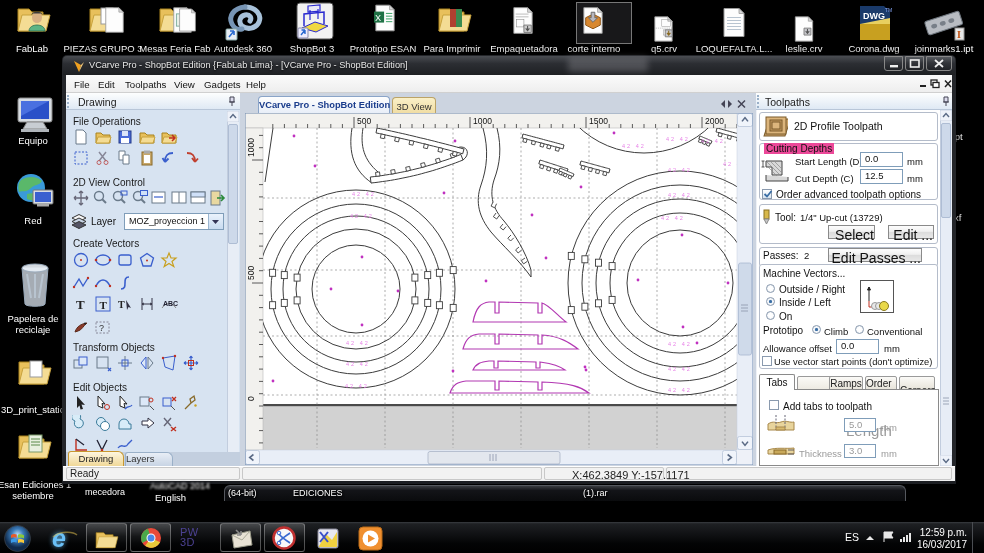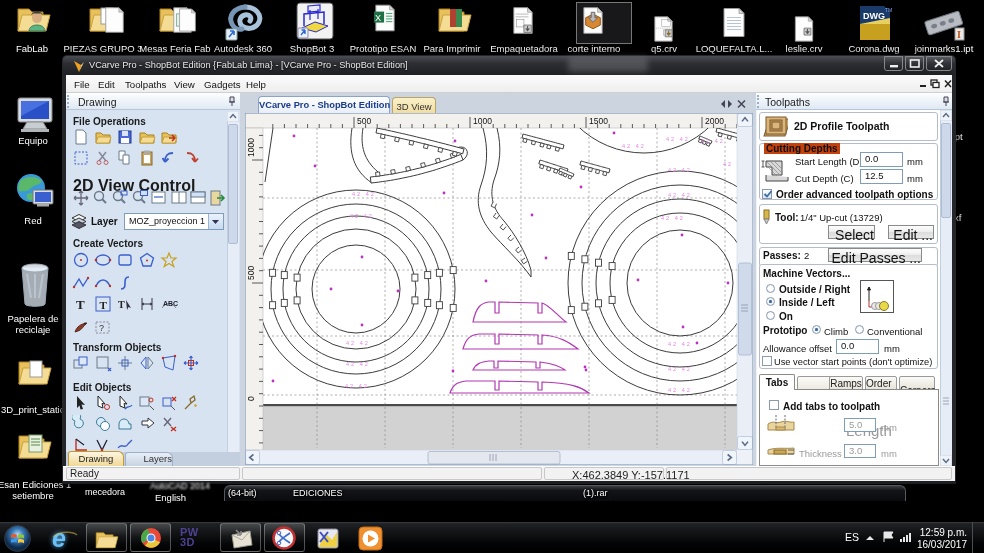--- a/index.html
+++ b/index.html
@@ -1,18 +1,18 @@
 <!DOCTYPE html>
 <html><head><meta charset="utf-8">
 <style>
 *{margin:0;padding:0;box-sizing:border-box}
 body{width:984px;height:553px;overflow:hidden;background:#000;font-family:"Liberation Sans",sans-serif;position:relative}
 .ab{position:absolute}
 .dlab{position:absolute;color:#fff;font-size:9.5px;text-align:center;text-shadow:1px 1px 2px #000,0 0 3px #000;white-space:nowrap}
-.b{font-weight:bold}
+.b{font-weight:normal}
 .btn7{position:absolute;border:1px solid #8a8a8a;border-radius:0;background:linear-gradient(#fdfdfd,#f0f0f0 45%,#dcdcdc 50%,#e8e8e8);font-size:14px;text-align:right;color:#111}
 .inp{position:absolute;border:1px solid #7f9db9;background:#fff;font-size:9.5px;padding-left:4px;color:#111}
 .rad{position:absolute;width:9px;height:9px;border-radius:50%;border:1px solid #8a9aae;background:radial-gradient(#fff 40%,#dfe6ee)}
 .rad.on:after{content:"";position:absolute;left:2px;top:2px;width:3px;height:3px;border-radius:50%;background:#3a6ea5;box-shadow:0 0 1px #3a6ea5}
 .chk{position:absolute;width:10px;height:10px;border:1px solid #8a9aae;background:#fff}
 .t9{font-size:9.5px;color:#111}
 .gray{color:#9a9a9a}
 </style></head><body>
 <div class="dlab" style="left:-13px;top:43px;width:90px">FabLab</div>
 <div class="dlab" style="left:58px;top:43px;width:90px">PIEZAS GRUPO 3</div>
@@ -239,21 +239,21 @@
 <svg class="ab" style="left:227px;top:111px" width="12" height="11" viewBox="0 0 12 11">
     <rect width="12" height="11" fill="#eef2f9" stroke="#bcc8da" stroke-width="0.7"></rect>
     <path d="M3 7 L6 3.5 L9 7" fill="none" stroke="#5a6a85" stroke-width="1.4"></path>
   </svg>
 <svg class="ab" style="left:227px;top:454px" width="12" height="11" viewBox="0 0 12 11">
     <rect width="12" height="11" fill="#eef2f9" stroke="#bcc8da" stroke-width="0.7"></rect>
     <path d="M3 4 L6 7.5 L9 4" fill="none" stroke="#5a6a85" stroke-width="1.4"></path>
   </svg>
 <div class="ab" style="left:228px;top:124px;width:10px;height:120px;background:#cdd9ea;border:1px solid #aebdd4;border-radius:2px"></div>
 <div class="ab b" style="left:73px;top:116px;font-size:10px;color:#1a1a1a">File Operations</div>
-<div class="ab b" style="left:73px;top:177px;font-size:16px;color:#1a1a1a">2D View Control</div>
+<div class="ab b" style="left:73px;top:177px;font-size:10px;color:#1a1a1a">2D View Control</div>
 <div class="ab b" style="left:73px;top:238px;font-size:10px;color:#1a1a1a">Create Vectors</div>
 <div class="ab b" style="left:73px;top:342px;font-size:10px;color:#1a1a1a">Transform Objects</div>
 <div class="ab b" style="left:73px;top:382px;font-size:10px;color:#1a1a1a">Edit Objects</div>
 <svg class="ab" style="left:72px;top:128px" width="18" height="18" viewBox="0 0 18 18">
     <path d="M4 2 L11 2 L14 5 L14 16 L4 16 Z" fill="#fff" stroke="#6a7a8a"></path>
   </svg>
 <svg class="ab" style="left:94px;top:128px" width="18" height="18" viewBox="0 0 18 18">
     <path d="M2 5 L7 5 L9 7 L16 7 L16 15 L2 15 Z" fill="#e8c05c" stroke="#a8821c"></path>
     <path d="M2 15 L4 9 L17 9 L15 15 Z" fill="#f4dc94" stroke="#c8a23c"></path>
   </svg>
@@ -469,21 +469,21 @@
   </svg>
 <svg class="ab" style="left:94px;top:436px" width="18" height="18" viewBox="0 0 18 18">
     <path d="M3 4 L8 14 L13 4" fill="none" stroke="#223" stroke-width="1.3"></path>
     <circle cx="8" cy="14" r="1.3" fill="#c03020"></circle>
   </svg>
 <svg class="ab" style="left:116px;top:436px" width="18" height="18" viewBox="0 0 18 18">
     <path d="M2 12 C6 6 9 14 12 8 L16 4" fill="none" stroke="#3a5fcd" stroke-width="1.3"></path>
   </svg>
 <div class="ab" style="left:66px;top:452px;width:174px;height:14px;background:#c3cfdf"></div>
 <div class="ab" style="left:68px;top:451px;width:56px;height:15px;background:linear-gradient(#fdf6e0,#f0d898);border:1px solid #c89830;border-bottom:none;border-radius:3px 6px 0 0;font-size:9.5px;color:#222;text-align:center;padding-top:1px">Drawing</div>
-<div class="ab" style="left:125px;top:452px;width:48px;height:14px;background:linear-gradient(#e8eef6,#c8d4e4);border:1px solid #9ab0c8;border-bottom:none;border-radius:3px 6px 0 0;font-size:9.5px;color:#333;text-align:right">Layers</div>
+<div class="ab" style="left:125px;top:452px;width:48px;height:14px;background:linear-gradient(#e8eef6,#c8d4e4);border:1px solid #9ab0c8;border-bottom:none;border-radius:3px 6px 0 0;font-size:9.5px;color:#333;text-align:left">Layers</div>
 <div class="ab" style="left:240px;top:93px;width:516px;height:20px;background:#ccd4e0"></div>
 <div class="ab" style="left:258px;top:96px;width:132px;height:17px;background:linear-gradient(#fefefe,#e8eef8);border:1px solid #8aa4c8;border-bottom:none;border-radius:4px 4px 0 0;font-size:9.3px;font-weight:bold;color:#1a3c8c;text-align:center;padding-top:3px;white-space:nowrap">VCarve Pro - ShopBot Edition</div>
 <div class="ab" style="left:392px;top:97px;width:44px;height:16px;background:linear-gradient(#faf0c8,#f0dda4);border:1px solid #bba368;border-bottom:none;border-radius:4px 4px 0 0;font-size:9.5px;color:#333;text-align:center;padding-top:3px">3D View</div>
 <svg class="ab" style="left:720px;top:99px" width="32" height="10" viewBox="0 0 32 10">
     <path d="M5 1 L1 5 L5 9 Z" fill="#445"></path>
     <path d="M8 1 L12 5 L8 9 Z" fill="#445"></path>
     <path d="M18 1.5 L25 8.5 M25 1.5 L18 8.5" stroke="#445" stroke-width="1.5"></path>
   </svg>
 <svg width="508" height="352" viewBox="0 0 508 352" style="position:absolute;left:245px;top:113px">
 <defs>
@@ -778,21 +778,21 @@
   </svg>
 <div class="ab" style="left:759px;top:112px;width:179px;height:29px;border:1px solid #b4bcca;border-radius:3px;background:#fff"></div>
 <svg class="ab" style="left:763px;top:115px" width="25" height="23" viewBox="0 0 25 23">
     <rect x="1" y="4" width="21" height="17" fill="#caa36a" stroke="#7a5a2a" transform="skewX(-18)" transform-origin="1 21"></rect>
     <rect x="3" y="2" width="20" height="17" fill="#dcb57c" stroke="#7a5a2a"></rect>
     <rect x="7" y="5" width="12" height="11" fill="#c49a60" stroke="#7a5a2a"></rect>
     <rect x="9" y="7" width="8" height="7" fill="#dcb57c" stroke="#7a5a2a"></rect>
   </svg>
 <div class="ab b" style="left:794px;top:120px;font-size:10.5px;color:#111">2D Profile Toolpath</div>
 <div class="ab" style="left:759px;top:143px;width:179px;height:57px;border:1px solid #b4bcca;border-radius:3px;background:#fff"></div>
-<div class="ab b" style="left:764px;top:143px;font-size:10px;color:#111;background:#c2410c;padding:0 2px">Cutting Depths</div>
+<div class="ab b" style="left:764px;top:143px;font-size:10px;color:#111;background:#ec4899;padding:0 2px">Cutting Depths</div>
 <svg class="ab" style="left:760px;top:153px" width="30" height="33" viewBox="0 0 30 33">
     <path d="M6 8 L6 14 L12 14 L12 22 L22 22 L22 8 Z M6 22 L6 28 L28 28 L28 24" fill="#d8d8d8" stroke="#444" stroke-width="1"></path>
     <path d="M7 9 L21 23 M7 13 L17 23 M11 9 L21 19 M15 9 L21 15" stroke="#888" stroke-width="0.7"></path>
     <path d="M3 8 L3 14 M1.5 8 L4.5 8 M1.5 14 L4.5 14" stroke="#333" stroke-width="0.8"></path>
   </svg>
 <div class="ab t9" style="left:795px;top:156px">Start Length (D)</div>
 <div class="inp" style="left:860px;top:152px;width:43px;height:15px">0.0</div>
 <div class="ab t9" style="left:907px;top:156px">mm</div>
 <div class="ab t9" style="left:795px;top:173px">Cut Depth (C)</div>
 <div class="inp" style="left:860px;top:169px;width:43px;height:15px">12.5</div>
@@ -834,21 +834,21 @@
 <div class="ab b" style="left:763px;top:325px;font-size:10px;color:#111">Prototipo</div>
 <div class="rad on" style="left:812px;top:325px"></div>
 <div class="ab t9" style="left:824px;top:326px">Climb</div>
 <div class="rad" style="left:855px;top:325px"></div>
 <div class="ab t9" style="left:867px;top:326px">Conventional</div>
 <div class="ab t9" style="left:763px;top:343px">Allowance offset</div>
 <div class="inp" style="left:836px;top:339px;width:43px;height:15px">0.0</div>
 <div class="ab t9" style="left:884px;top:343px">mm</div>
 <div class="chk" style="left:762px;top:356px"></div>
 <div class="ab" style="left:774px;top:357px;font-size:9.3px;color:#111">Use vector start points (don't optimize)</div>
-<div class="ab" style="left:759px;top:374px;width:36px;height:16px;background:#fff;border:1px solid #8a8a8a;border-bottom:none;border-radius:2px 2px 0 0;font-size:10px;font-weight:bold;color:#111;text-align:center;padding-top:2px;z-index:3">Tabs</div>
+<div class="ab" style="left:759px;top:374px;width:36px;height:16px;background:#fff;border:1px solid #8a8a8a;border-bottom:none;border-radius:2px 2px 0 0;font-size:10px;font-weight:normal;color:#111;text-align:center;padding-top:2px;z-index:3">Tabs</div>
 <div class="ab" style="left:797px;top:376px;width:42px;height:14px;background:linear-gradient(#fbfaf7,#e8e4da);border:1px solid #9a9a9a;border-radius:2px 2px 0 0;font-size:10px;color:#222;text-align:center;padding-top:17px">Leads</div>
 <div class="ab" style="left:829px;top:376px;width:34px;height:14px;background:linear-gradient(#fbfaf7,#e8e4da);border:1px solid #9a9a9a;border-radius:2px 2px 0 0;font-size:10px;color:#222;text-align:center;padding-top:1px">Ramps</div>
 <div class="ab" style="left:865px;top:376px;width:32px;height:14px;background:linear-gradient(#fbfaf7,#e8e4da);border:1px solid #9a9a9a;border-radius:2px 2px 0 0;font-size:10px;color:#222;text-align:left;padding-top:1px">Order</div>
 <div class="ab" style="left:899px;top:376px;width:36px;height:14px;background:linear-gradient(#fbfaf7,#e8e4da);border:1px solid #9a9a9a;border-radius:2px 2px 0 0;font-size:10px;color:#222;text-align:center;padding-top:8px">Corners</div>
 <div class="ab" style="left:759px;top:389px;width:180px;height:77px;border:1px solid #8a8a8a;background:#fff;z-index:2"></div>
 <div class="chk" style="left:769px;top:400px;z-index:4"></div>
 <div class="ab b" style="left:783px;top:401px;font-size:10px;color:#111;z-index:4">Add tabs to toolpath</div>
 <svg class="ab" style="left:766px;top:414px;z-index:4" width="30" height="22" viewBox="0 0 30 22">
     <path d="M2 16 L2 10 C8 6 10 10 15 8 C20 6 24 9 28 8 L28 16 Z" fill="#e8d49c" stroke="#a8884a"></path>
     <path d="M10 1 L10 16 M19 1 L19 16" stroke="#667" stroke-dasharray="2,1.5" fill="none"></path>

